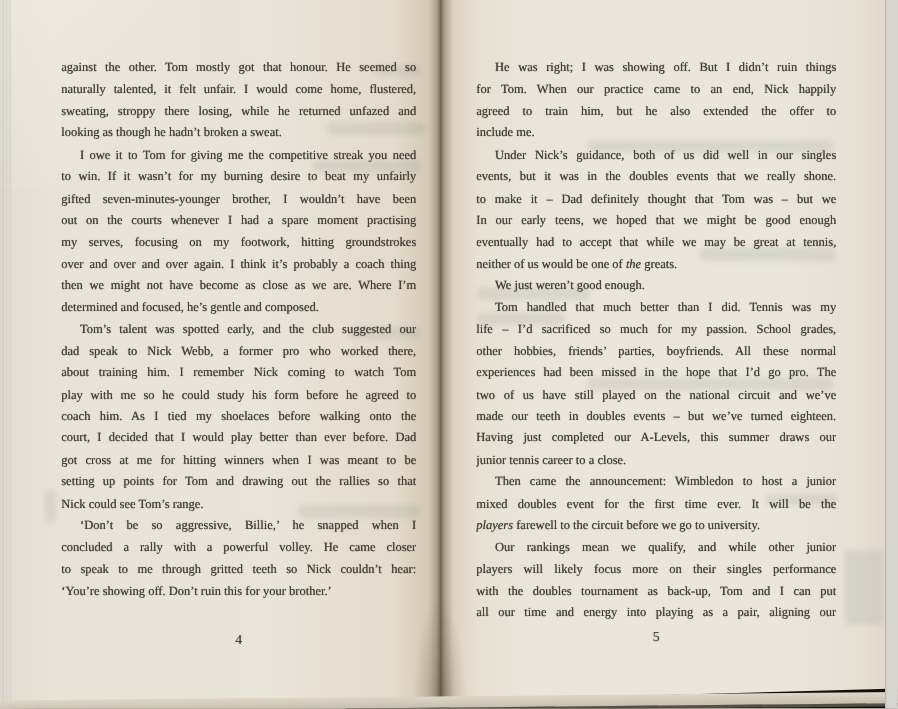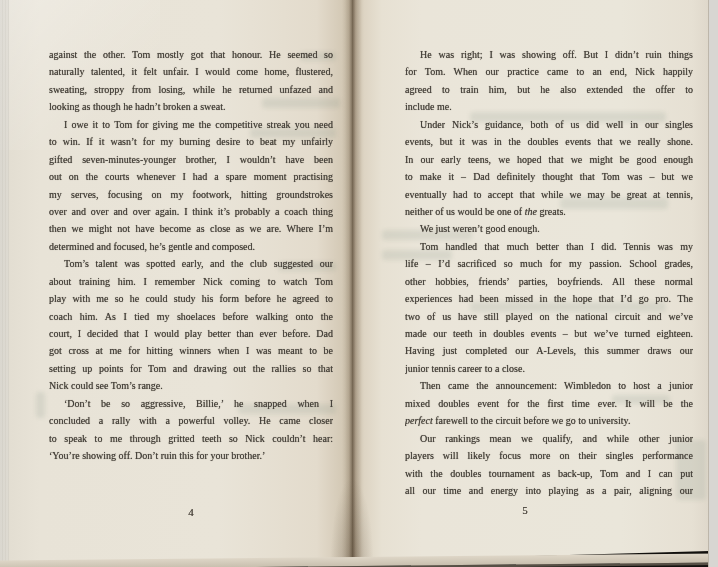--- a/index.html
+++ b/index.html
@@ -33,21 +33,21 @@
     background:linear-gradient(to bottom,#ded6c7,#c8bfae);transform:rotate(-0.55deg);
     box-shadow:0 2.5px 0 #564f45;}
 
   
   .ghost{position:absolute;background:rgba(112,136,124,0.15);filter:blur(2.2px);border-radius:4px;pointer-events:none;}
 
   
   .text{position:absolute;top:46px;font-size:10px;line-height:17.45px;color:#44403a;
     text-shadow:0 0 0.7px rgba(70,62,50,0.85);}
   .text-left{left:49px;width:284px;}
-  .text-right{left:381px;width:288px;margin-left:24px;}
+  .text-right{left:381px;width:288px;}
   .line{text-align:justify;text-align-last:justify;height:17.45px;overflow:hidden;}
   .line.end{text-align-last:left;}
   .line.indent{text-indent:15px;}
   .line em{}
 
   .pagenum{position:absolute;font-size:11px;color:#4a453e;text-align:center;
     text-shadow:0 0 0.6px rgba(70,62,50,0.8);}
   .pagenum-left{left:49px;width:284px;top:506px;}
   .pagenum-right{left:381px;width:288px;top:504px;}
 </style>
@@ -73,66 +73,67 @@
   <div class="ghost" style="left:560px;top:198px;width:108px;height:11px"></div>
   <div class="ghost" style="left:382px;top:230px;width:90px;height:10px"></div>
   <div class="ghost" style="left:382px;top:250px;width:70px;height:10px"></div>
   <div class="ghost" style="left:470px;top:302px;width:196px;height:10px"></div>
   <div class="ghost" style="left:612px;top:395px;width:58px;height:9px"></div>
   <div class="ghost" style="left:676px;top:440px;width:30px;height:60px"></div>
 
   <div class="text text-left" id="left-text">
       <div class="line">against the other. Tom mostly got that honour. He seemed so</div>
       <div class="line">naturally talented, it felt unfair. I would come home, flustered,</div>
-      <div class="line">sweating, stroppy from losing, while he returned unfazed and</div>
+      <div class="line">sweating, stroppy there losing, while he returned unfazed and</div>
       <div class="line end">looking as though he hadn’t broken a sweat.</div>
       <div class="line indent">I owe it to Tom for giving me the competitive streak you need</div>
       <div class="line">to win. If it wasn’t for my burning desire to beat my unfairly</div>
       <div class="line">gifted seven-minutes-younger brother, I wouldn’t have been</div>
       <div class="line">out on the courts whenever I had a spare moment practising</div>
       <div class="line">my serves, focusing on my footwork, hitting groundstrokes</div>
       <div class="line">over and over and over again. I think it’s probably a coach thing</div>
       <div class="line">then we might not have become as close as we are. Where I’m</div>
       <div class="line end">determined and focused, he’s gentle and composed.</div>
       <div class="line indent">Tom’s talent was spotted early, and the club suggested our</div>
+      <div class="line">dad speak to Nick Webb, a former pro who worked there,</div>
       <div class="line">about training him. I remember Nick coming to watch Tom</div>
       <div class="line">play with me so he could study his form before he agreed to</div>
       <div class="line">coach him. As I tied my shoelaces before walking onto the</div>
       <div class="line">court, I decided that I would play better than ever before. Dad</div>
       <div class="line">got cross at me for hitting winners when I was meant to be</div>
       <div class="line">setting up points for Tom and drawing out the rallies so that</div>
       <div class="line end">Nick could see Tom’s range.</div>
       <div class="line indent">‘Don’t be so aggressive, Billie,’ he snapped when I</div>
       <div class="line">concluded a rally with a powerful volley. He came closer</div>
       <div class="line">to speak to me through gritted teeth so Nick couldn’t hear:</div>
       <div class="line end">‘You’re showing off. Don’t ruin this for your brother.’</div>
     </div>
   <div class="text text-right" id="right-text">
       <div class="line indent">He was right; I was showing off. But I didn’t ruin things</div>
       <div class="line">for Tom. When our practice came to an end, Nick happily</div>
       <div class="line">agreed to train him, but he also extended the offer to</div>
       <div class="line end">include me.</div>
       <div class="line indent">Under Nick’s guidance, both of us did well in our singles</div>
       <div class="line">events, but it was in the doubles events that we really shone.</div>
+      <div class="line">to make it – Dad definitely thought that Tom was – but we</div>
       <div class="line">In our early teens, we hoped that we might be good enough</div>
-      <div class="line">to make it – Dad definitely thought that Tom was – but we</div>
       <div class="line">eventually had to accept that while we may be great at tennis,</div>
       <div class="line end">neither of us would be one of <em>the</em> greats.</div>
       <div class="line indent end">We just weren’t good enough.</div>
       <div class="line indent">Tom handled that much better than I did. Tennis was my</div>
       <div class="line">life – I’d sacrificed so much for my passion. School grades,</div>
       <div class="line">other hobbies, friends’ parties, boyfriends. All these normal</div>
       <div class="line">experiences had been missed in the hope that I’d go pro. The</div>
       <div class="line">two of us have still played on the national circuit and we’ve</div>
       <div class="line">made our teeth in doubles events – but we’ve turned eighteen.</div>
       <div class="line">Having just completed our A-Levels, this summer draws our</div>
       <div class="line end">junior tennis career to a close.</div>
       <div class="line indent">Then came the announcement: Wimbledon to host a junior</div>
       <div class="line">mixed doubles event for the first time ever. It will be the</div>
-      <div class="line end"><em>perfect</em> farewell to the circuit before we go to university.</div>
+      <div class="line end"><em>players</em> farewell to the circuit before we go to university.</div>
       <div class="line indent">Our rankings mean we qualify, and while other junior</div>
       <div class="line">players will likely focus more on their singles performance</div>
       <div class="line">with the doubles tournament as back-up, Tom and I can put</div>
       <div class="line">all our time and energy into playing as a pair, aligning our</div>
     </div>
 
   <div class="pagenum pagenum-left">4</div>
   <div class="pagenum pagenum-right">5</div>
 
   <div class="bottom-corner"></div>

